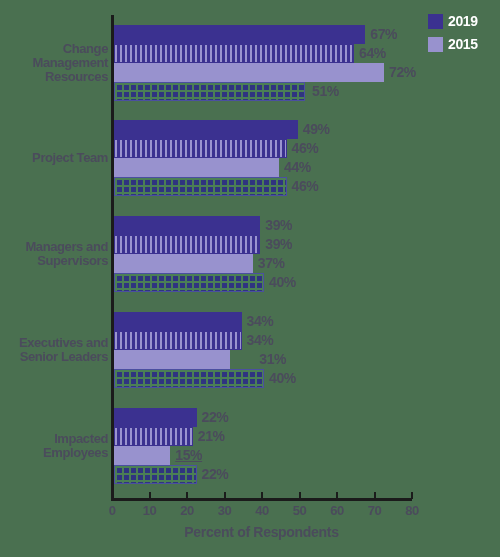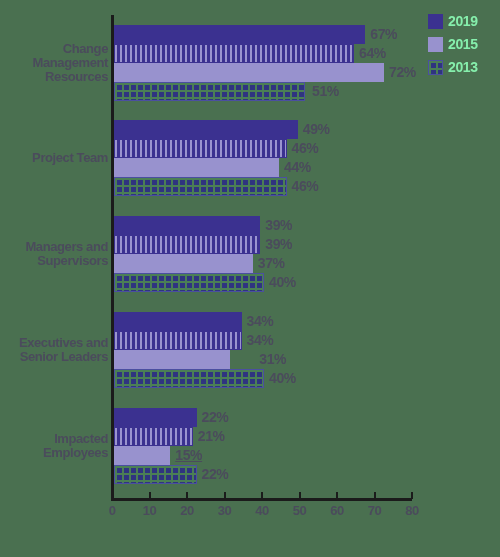--- a/index.html
+++ b/index.html
@@ -35,21 +35,21 @@
   .legend-swatch {
     width: 15px;
     height: 15px;
     flex: 0 0 15px;
     margin-right: 5px;
     box-sizing: border-box;
   }
   .legend-label {
     font-size: 14px;
     font-weight: bold;
-    color: #86efac;
+    color: #ffffff;
     letter-spacing: -0.4px;
     line-height: 1;
   }
 
   
   .axis-line {
     position: absolute;
     left: 111px;
     top: 15px;
     width: 3px;
@@ -162,24 +162,20 @@
 <div id="chart-root">
 
   <div class="legend">
     <div class="legend-row">
       <span class="legend-swatch fill-2019"></span>
       <span class="legend-label">2019</span>
     </div>
     <div class="legend-row">
       <span class="legend-swatch fill-2015"></span>
       <span class="legend-label">2015</span>
-    </div>
-    <div class="legend-row">
-      <span class="legend-swatch fill-2013"></span>
-      <span class="legend-label">2013</span>
     </div>
   </div>
 
   <div class="axis-line"></div>
   <div class="x-axis-line"></div>
   <div id="ticks-layer">
       <div class="tick" style="left: 111px;"></div>
       <div class="tick-label" style="left: 112px;">0</div>
       <div class="tick" style="left: 148.5px;"></div>
       <div class="tick-label" style="left: 149.5px;">10</div>
@@ -191,20 +187,21 @@
       <div class="tick-label" style="left: 262px;">40</div>
       <div class="tick" style="left: 298.5px;"></div>
       <div class="tick-label" style="left: 299.5px;">50</div>
       <div class="tick" style="left: 336px;"></div>
       <div class="tick-label" style="left: 337px;">60</div>
       <div class="tick" style="left: 373.5px;"></div>
       <div class="tick-label" style="left: 374.5px;">70</div>
       <div class="tick" style="left: 411px;"></div>
       <div class="tick-label" style="left: 412px;">80</div>
     </div>
+  <div class="x-axis-title">Percent of Respondents</div>
 
   <div id="groups-layer">
       <div class="cat-group" style="top: 25px;">
         <div class="cat-label" style="top: 17px;">
           <div>Change</div>
           <div>Management</div>
           <div>Resources</div>
         </div>
         <div class="bar-row" style="top: 0px; width: 390px;">
           <div class="bar fill-2019" title="2019: 67%" style="width: 251.25px;"></div>

